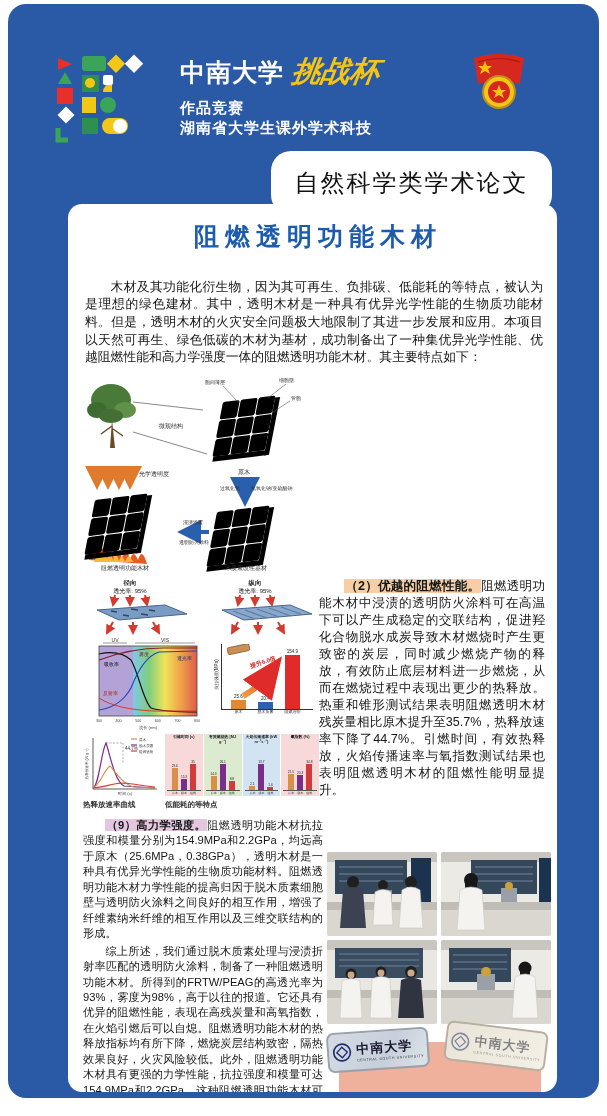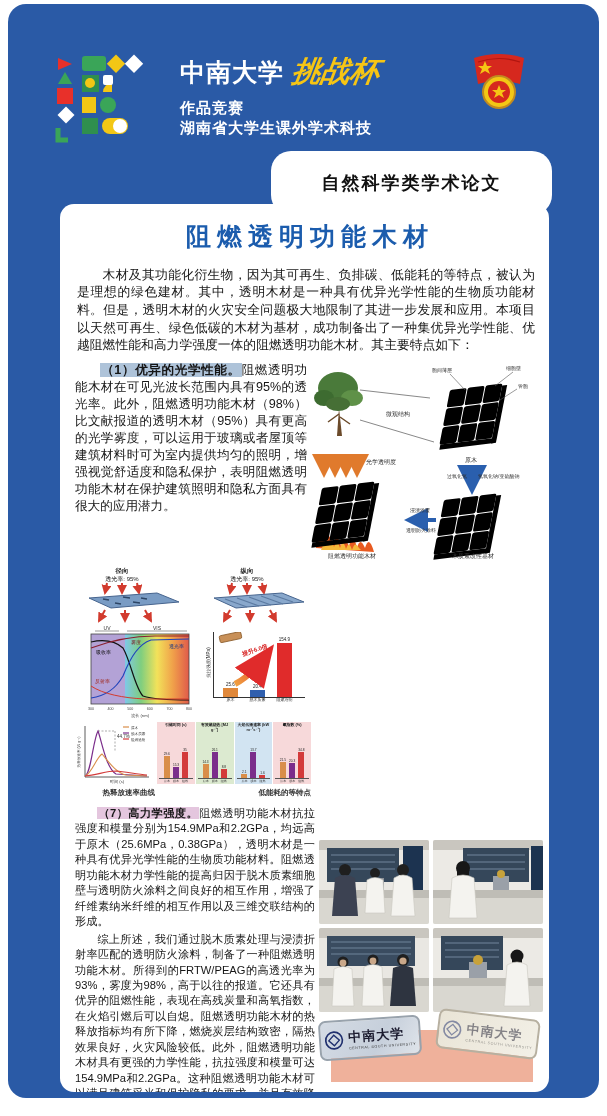--- a/index.html
+++ b/index.html
@@ -13,30 +13,30 @@
   .hdr-text{position:absolute;left:180px;top:52px;color:#fff;}
   .hdr-line1{display:flex;align-items:baseline;gap:8px;}
   .edition{font-size:25px;font-weight:900;letter-spacing:1px;}
   .cup{font-size:29px;font-weight:900;font-style:italic;color:#f6c514;
        font-family:"Liberation Serif","DejaVu Serif",serif;transform:skewX(-8deg);display:inline-block;}
   .org{font-size:15px;font-weight:700;margin-top:6px;letter-spacing:1px;line-height:1.35;}
   .emblem{position:absolute;left:468px;top:50px;width:62px;height:62px;}
 
   .tab{position:absolute;left:271px;top:151px;width:281px;height:64px;background:#fff;
        border-radius:20px;display:flex;align-items:center;justify-content:center;}
-  .tab-label{font-size:18px;font-weight:700;color:#111;letter-spacing:2px;}
+  .tab-label{font-size:24px;font-weight:400;color:#111;letter-spacing:2px;}
 
   
-  .card{position:absolute;left:60px;top:204px;width:489px;height:888px;background:#fff;
+  .card{position:absolute;left:68px;top:204px;width:489px;height:888px;background:#fff;
         border-radius:14px;padding:0 4px 0 15px;box-sizing:border-box;overflow:hidden;}
   .title{margin-top:16px;text-align:center;color:#1b5cad;font-weight:bold;
          font-family:"Liberation Serif","DejaVu Serif",serif;font-size:25px;
          letter-spacing:6px;line-height:1.35;}
   p{margin:0;text-align:justify;color:#161616;}
-  .intro{font-size:12.8px;line-height:1.38;text-indent:2em;margin:12px 10px 0 2px;font-weight:500;}
+  .intro{font-size:12.8px;line-height:1.38;text-indent:2em;margin:24px 10px 0 2px;font-weight:500;}
   .row{display:flex;justify-content:space-between;}
   .row1{margin-top:8px;}
   .c1-l{width:232px;} .c1-r{width:235px;}
   .row2{margin-top:6px;}
   .c2-l{width:236px;} .c2-r{width:226px;padding-right:8px;}
   .row3{margin-top:4px;}
   .c3-l{width:240px;} .c3-r{width:226px;}
   .s12{font-size:12.6px;line-height:1.35;}
   .s3{font-size:11.2px;line-height:1.38;}
   .sec{text-indent:2em;}
@@ -65,21 +65,21 @@
   .fo-hrr{position:absolute;left:0;top:156px;}
   .fo-comb{position:absolute;left:82px;top:156px;width:154px;height:62px;display:flex;gap:1px;}
   .comb-panel{flex:1;display:flex;flex-direction:column;box-sizing:border-box;padding:1px 2px;}
   .comb-title{font-size:3.9px;line-height:1.15;color:#222;font-weight:bold;height:13px;text-align:center;}
   .comb-bars{flex:1;display:flex;align-items:flex-end;justify-content:center;gap:3px;border-bottom:1px solid #555;}
   .comb-bar-w{display:flex;flex-direction:column;align-items:center;}
   .comb-val{font-size:3.2px;color:#222;}
   .comb-bar{width:6px;}
   .comb-cats{display:flex;justify-content:center;gap:3px;}
   .comb-cat{width:6px;font-size:3px;color:#333;text-align:center;white-space:nowrap;}
-  .fo-cap{position:absolute;top:222px;font-size:7.5px;font-weight:bold;color:#333;text-align:right;}
+  .fo-cap{position:absolute;top:222px;font-size:7.5px;font-weight:bold;color:#333;text-align:left;}
   .cap-l{left:0;width:80px;} .cap-r{left:82px;width:154px;}
 
   
   .photos{display:grid;grid-template-columns:110px 110px;gap:4px;margin-top:34px;}
   .photo{width:110px;height:84px;border-radius:2px;}
   .product-zone{position:relative;height:150px;margin-top:6px;}
   .pz-strip{position:absolute;left:12px;top:12px;right:12px;height:52px;background:#efb19b;}
   .sample{position:absolute;width:102px;height:40px;border-radius:7px;display:flex;align-items:center;
           justify-content:center;gap:4px;box-sizing:border-box;}
   .s1{left:0;top:0;transform:rotate(-4deg);background:linear-gradient(120deg,#d4dbe4,#c6cfdb 60%,#dfe4ea);border:2px solid #98a2ac;}
@@ -143,23 +143,20 @@
   </div>
 
   <div class="card">
     <div class="title">
       <div>阻燃透明功能木材</div>
     </div>
 
     <p class="intro">木材及其功能化衍生物，因为其可再生、负排碳、低能耗的等特点，被认为是理想的绿色建材。其中，透明木材是一种具有优异光学性能的生物质功能材料。但是，透明木材的火灾安全问题极大地限制了其进一步发展和应用。本项目以天然可再生、绿色低碳的木材为基材，成功制备出了一种集优异光学性能、优越阻燃性能和高力学强度一体的阻燃透明功能木材。其主要特点如下：</p>
 
     <div class="row row1">
-      <div class="c1-l">
-        <p class="sec s12"><span class="sec-head" style="background-color: rgb(174, 195, 217);">（1）优异的光学性能。</span><span>阻燃透明功能木材在可见光波长范围内具有95%的透光率。此外，阻燃透明功能木材（98%）比文献报道的透明木材（95%）具有更高的光学雾度，可以运用于玻璃或者屋顶等建筑材料时可为室内提供均匀的照明，增强视觉舒适度和隐私保护，表明阻燃透明功能木材在保护建筑照明和隐私方面具有很大的应用潜力。</span></p>
-      </div>
       <div class="c1-r">
         <div class="fig-schematic">
           <svg viewBox="0 0 235 198">
             <defs>
               <symbol id="grid3" overflow="visible">
                 <rect class="sideb" x="1" y="53" width="55" height="5"></rect>
                 <rect class="sider" x="53" y="2" width="5" height="56"></rect>
                 <g>
                   <rect class="tile" x="0" y="0" width="17" height="17" rx="2"></rect>
                     <ellipse class="dot" cx="8.5" cy="8.5" rx="5" ry="4"></ellipse>
@@ -473,25 +470,28 @@
                   <div class="comb-cat">脱木</div>
                   <div class="comb-cat">阻燃</div>
                 </div>
               </div>
             </div>
 
           <div class="fo-cap cap-l">热释放速率曲线</div>
           <div class="fo-cap cap-r">低能耗的等特点</div>
         </div>
       </div>
+      <div class="c2-r">
+        <p class="sec s12"><span class="sec-head" style="background-color: rgb(246, 207, 166);">（2）优越的阻燃性能。</span><span>阻燃透明功能木材中浸渍的透明防火涂料可在高温下可以产生成稳定的交联结构，促进羟化合物脱水成炭导致木材燃烧时产生更致密的炭层，同时减少燃烧产物的释放，有效防止底层材料进一步燃烧，从而在燃烧过程中表现出更少的热释放。热重和锥形测试结果表明阻燃透明木材残炭量相比原木提升至35.7%，热释放速率下降了44.7%。引燃时间，有效热释放，火焰传播速率与氧指数测试结果也表明阻燃透明木材的阻燃性能明显提升。</span></p>
+      </div>
     </div>
 
     <div class="row row3">
       <div class="c3-l">
-        <p class="sec s3"><span class="sec-head" style="background-color: rgb(228, 198, 222);">（7）高力学强度。</span><span>阻燃透明功能木材抗拉强度和模量分别为154.9MPa和2.2GPa，均远高于原木（25.6MPa，0.38GPa），透明木材是一种具有优异光学性能的生物质功能材料。阻燃透明功能木材力学性能的提高归因于脱木质素细胞壁与透明防火涂料之间良好的相互作用，增强了纤维素纳米纤维的相互作用以及三维交联结构的形成。</span></p>
+        <p class="sec s3"><span class="sec-head" style="background-color: rgb(228, 198, 222);">（9）高力学强度。</span><span>阻燃透明功能木材抗拉强度和模量分别为154.9MPa和2.2GPa，均远高于原木（25.6MPa，0.38GPa），透明木材是一种具有优异光学性能的生物质功能材料。阻燃透明功能木材力学性能的提高归因于脱木质素细胞壁与透明防火涂料之间良好的相互作用，增强了纤维素纳米纤维的相互作用以及三维交联结构的形成。</span></p>
         <p class="sec s3 concl">综上所述，我们通过脱木质素处理与浸渍折射率匹配的透明防火涂料，制备了一种阻燃透明功能木材。所得到的FRTW/PEAG的高透光率为93%，雾度为98%，高于以往的报道。它还具有优异的阻燃性能，表现在高残炭量和高氧指数，在火焰引燃后可以自熄。阻燃透明功能木材的热释放指标均有所下降，燃烧炭层结构致密，隔热效果良好，火灾风险较低。此外，阻燃透明功能木材具有更强的力学性能，抗拉强度和模量可达154.9MPa和2.2GPa。这种阻燃透明功能木材可以满足建筑采光和保护隐私的要求，并且有效降低火灾危险性，有望成为一种环保、美观且安全的建筑材料。</p>
       </div>
       <div class="c3-r">
         <div class="photos">
           <svg class="photo" viewBox="0 0 110 84">
             <rect width="110" height="84" fill="#e9e7e2"></rect>
               <rect width="110" height="10" fill="#c9c6bf"></rect>
             <rect x="8" y="8" width="72" height="34" fill="#35475a"></rect>
             <path d="M12,15 h64 M12,22 h64 M12,29 h64" stroke="#5e7186" stroke-width="1.4"></path>
             <rect x="84" y="6" width="20" height="44" fill="#1c3350"></rect>

